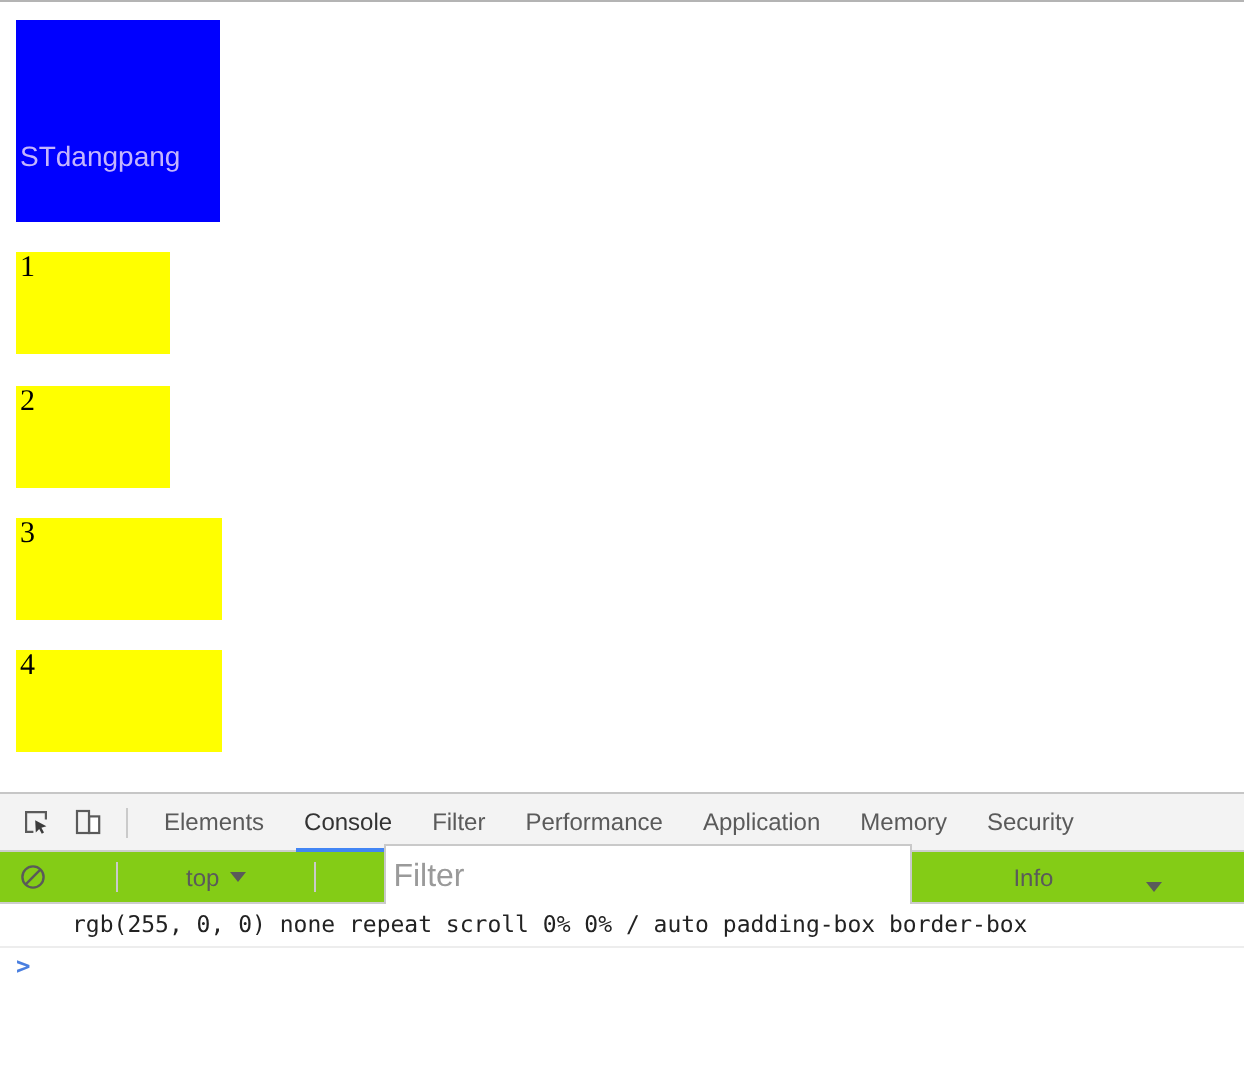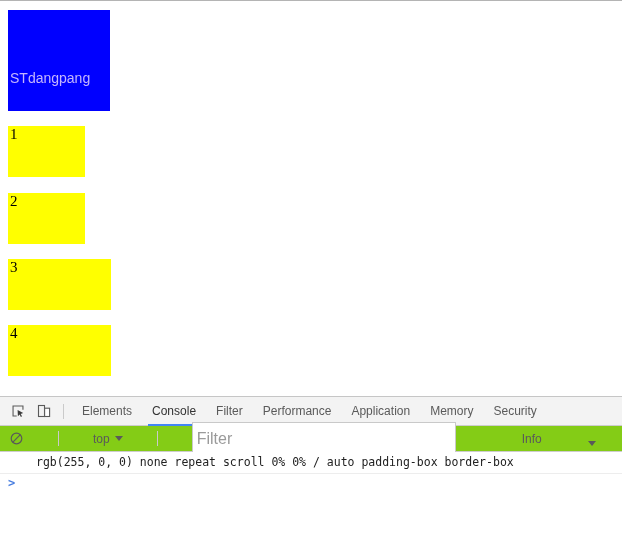--- a/index.html
+++ b/index.html
@@ -186,21 +186,21 @@
     box-sizing: border-box;
     font-family: "Liberation Sans", sans-serif;
   }
   .filter-input::placeholder { color: #9a9a9a; }
 
   .level-select {
     display: flex;
     align-items: flex-end;
     width: 74px;
     justify-content: space-between;
-    margin-left: 16px;
+    margin-left: 1px;
     font-size: 12px;
     color: #5a5a5a;
     cursor: pointer;
     padding-left: 26px;
   }
 
   #dt-console {
     position: relative;
     height: 90px;
     background: #ffffff;

